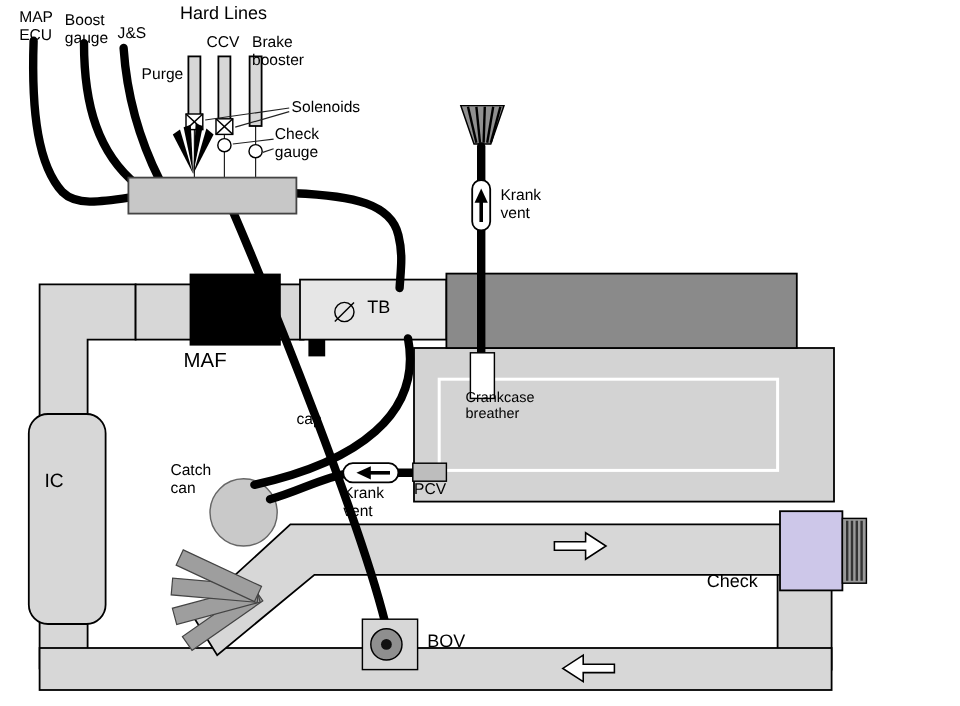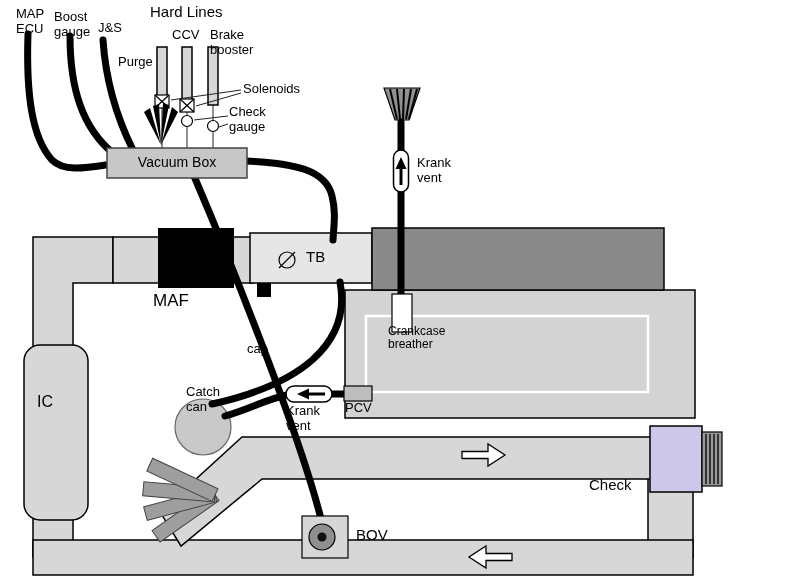--- a/index.html
+++ b/index.html
@@ -154,29 +154,28 @@
 gauge</div>
 <div class="label" style="left:98px; top:21px;">J&amp;S</div>
 <div class="label" style="left:150px; top:4px; font-size:15px;">Hard Lines</div>
 <div class="label" style="left:172px; top:28px;">CCV</div>
 <div class="label" style="left:210px; top:28px;">Brake
 booster</div>
 <div class="label" style="left:118px; top:55px;">Purge</div>
 <div class="label" style="left:243px; top:82px;">Solenoids</div>
 <div class="label" style="left:229px; top:105px;">Check
 gauge</div>
-<div class="label center" style="left:107px; top:148px; width:140px; height:30px; font-size:14px;">Vacuum Box</div>
 <div class="label" style="left:417px; top:156px;">Krank
 vent</div>
 <div class="label" style="left:153px; top:291px; font-size:17px;text-align:right;">MAF</div>
 <div class="label" style="left:247px; top:298px;margin-top:44px;">cap</div>
 <div class="label" style="left:306px; top:249px; font-size:15px;">TB</div>
 <div class="label" style="left:388px; top:325px; font-size:12px;">Crankcase
 breather</div>
-<div class="label" style="left:142px; top:385px;margin-left:44px;">Catch
+<div class="label" style="left:142px; top:385px;">Catch
 can</div>
 <div class="label" style="left:286px; top:404px;">Krank
 vent</div>
 <div class="label" style="left:345px; top:401px;">PCV</div>
 <div class="label" style="left:37px; top:393px; font-size:16px;">IC</div>
 <div class="label" style="left:589px; top:477px; font-size:15px;">Check</div>
 <div class="label" style="left:356px; top:527px; font-size:15px;text-align:center;">BOV</div>
 
 </div>
 

